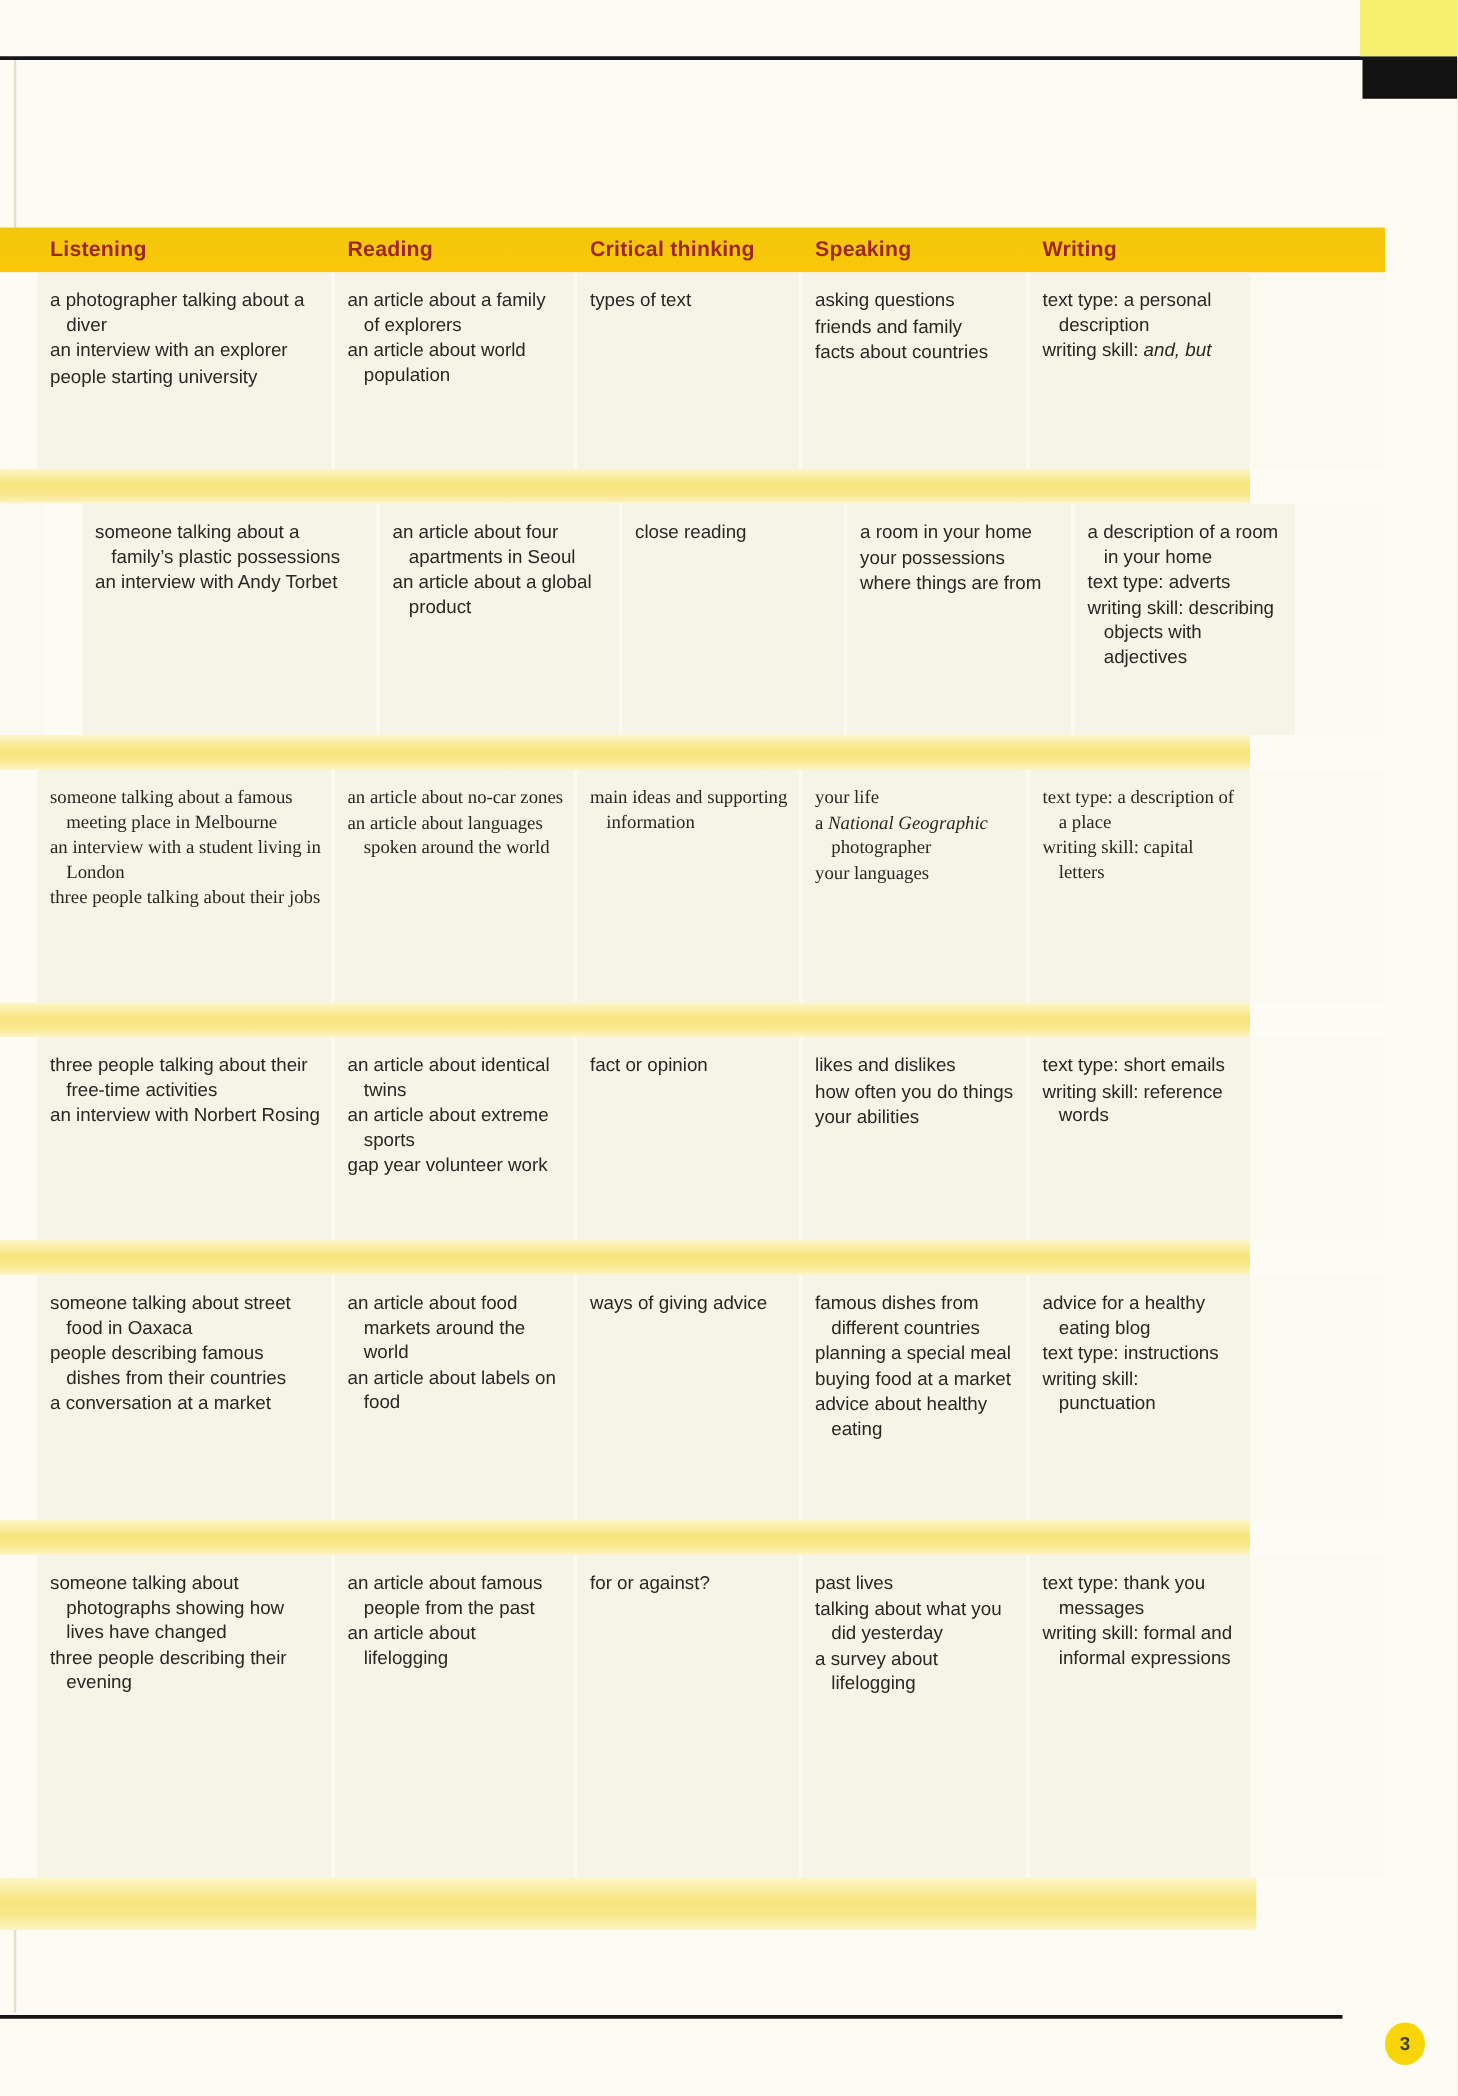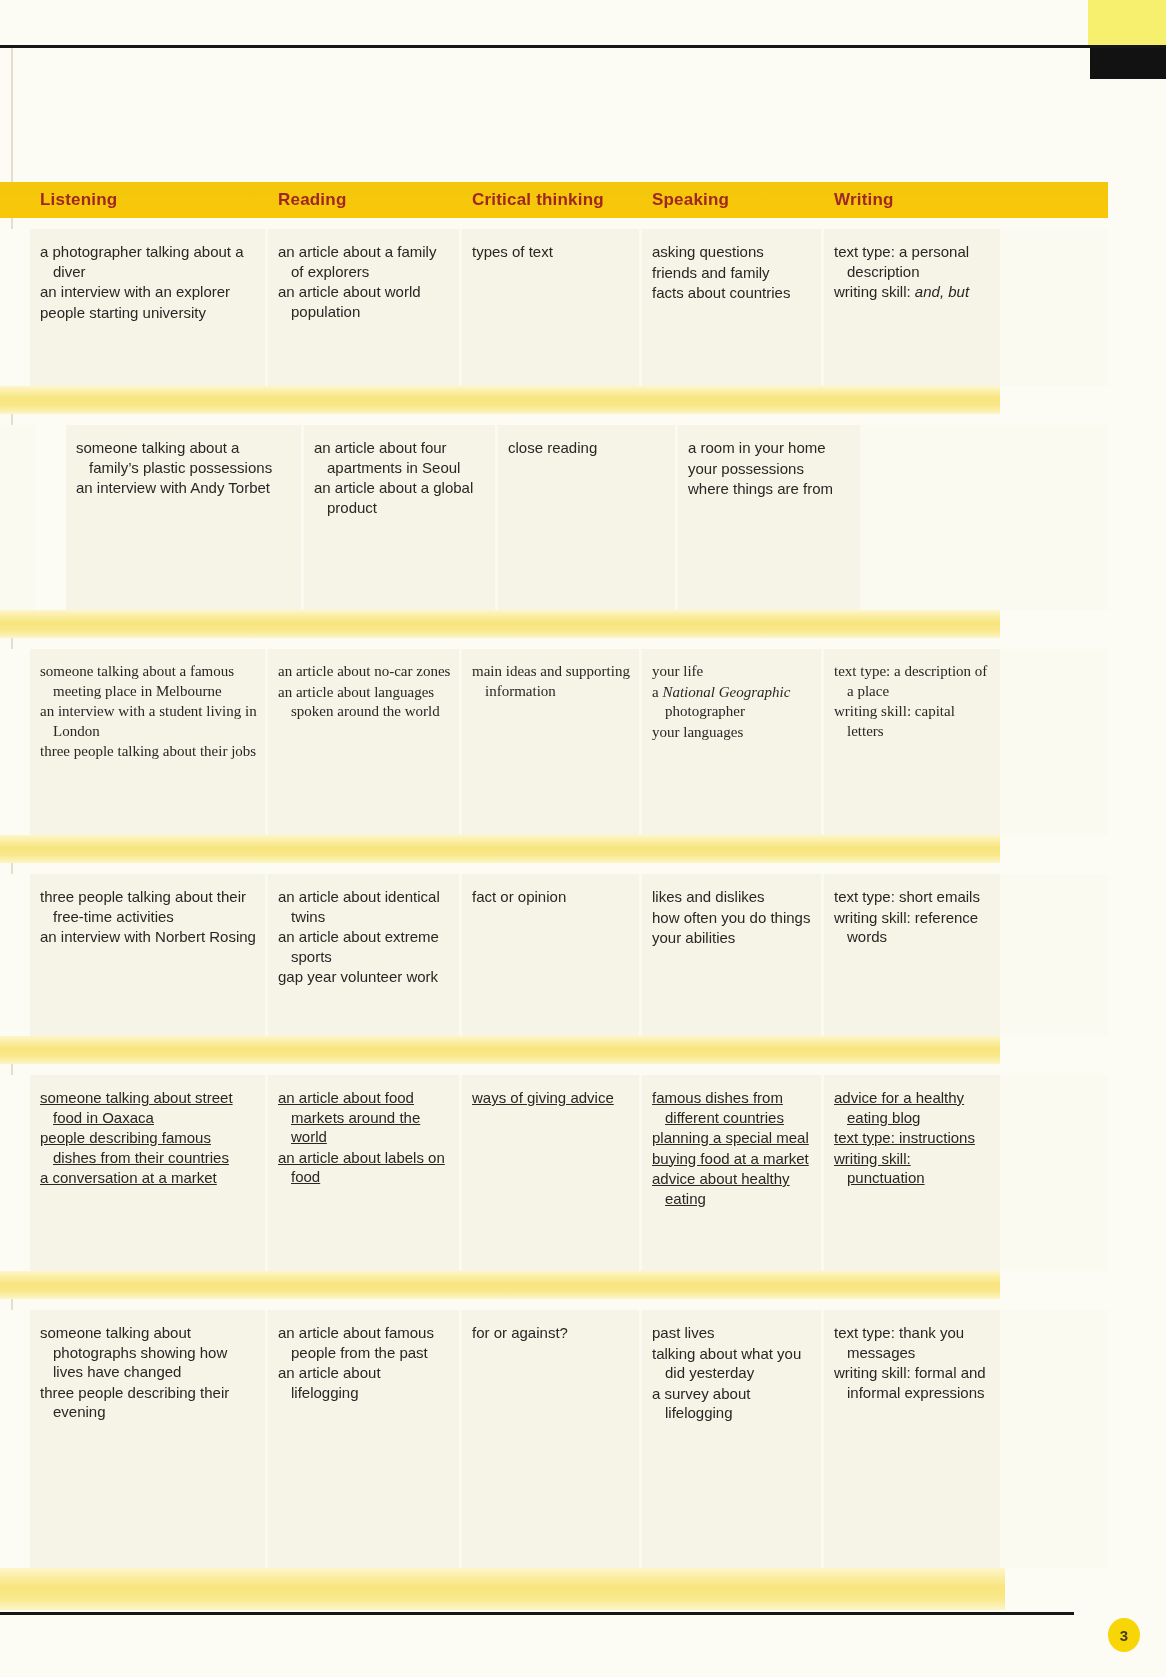--- a/index.html
+++ b/index.html
@@ -33,21 +33,21 @@
   .toc-header{
     height:36px;
     background:linear-gradient(180deg,#f3c70c,#f9c708);
     align-items:center;
   }
   .toc-header .hcell{
     padding-left:10px;
     font-size:17px;font-weight:bold;color:#9e2723;
     letter-spacing:.2px;
   }
-  .toc-row{background:#fbfaf1;margin-top:11px;}
+  .toc-row{background:#fbfaf1;}
   .toc-cell{
     background:#f6f4e6;
     border-right:3px solid #fbfaf1;
     padding:13px 8px 10px 10px;
     font-size:15px;line-height:1.3;
   }
   .toc-cell:last-child{border-right:none;}
   .strip{background:#fcfbf4;border-right:none;}
   .toc-item{margin:0 0 1px 0;padding-left:13px;text-indent:-13px;}
   .separator{
@@ -113,20 +113,25 @@
             <p class="toc-item">an article about a global product</p>
           </div>
           <div class="toc-cell">
             <p class="toc-item">close reading</p>
           </div>
           <div class="toc-cell">
             <p class="toc-item">a room in your home</p>
             <p class="toc-item">your possessions</p>
             <p class="toc-item">where things are from</p>
           </div>
+          <div class="toc-cell">
+            <p class="toc-item">a description of a room in your home</p>
+            <p class="toc-item">text type: adverts</p>
+            <p class="toc-item">writing skill: describing objects with adjectives</p>
+          </div>
         </div>
         <div class="separator"></div>
         <div class="toc-row grid-cols" style="min-height: 186px; font-family: Liberation Serif, serif;">
           <div class="toc-cell strip"></div>
           <div class="toc-cell">
             <p class="toc-item">someone talking about a famous meeting place in Melbourne</p>
             <p class="toc-item">an interview with a student living in London</p>
             <p class="toc-item">three people talking about their jobs</p>
           </div>
           <div class="toc-cell">
@@ -165,21 +170,21 @@
             <p class="toc-item">likes and dislikes</p>
             <p class="toc-item">how often you do things</p>
             <p class="toc-item">your abilities</p>
           </div>
           <div class="toc-cell">
             <p class="toc-item">text type: short emails</p>
             <p class="toc-item">writing skill: reference words</p>
           </div>
         </div>
         <div class="separator"></div>
-        <div class="toc-row grid-cols" style="min-height: 196px; text-decoration: underline;">
+        <div class="toc-row grid-cols" style="min-height: 196px;">
           <div class="toc-cell strip"></div>
           <div class="toc-cell">
             <p class="toc-item">someone talking about street food in Oaxaca</p>
             <p class="toc-item">people describing famous dishes from their countries</p>
             <p class="toc-item">a conversation at a market</p>
           </div>
           <div class="toc-cell">
             <p class="toc-item">an article about food markets around the world</p>
             <p class="toc-item">an article about labels on food</p>
           </div>

